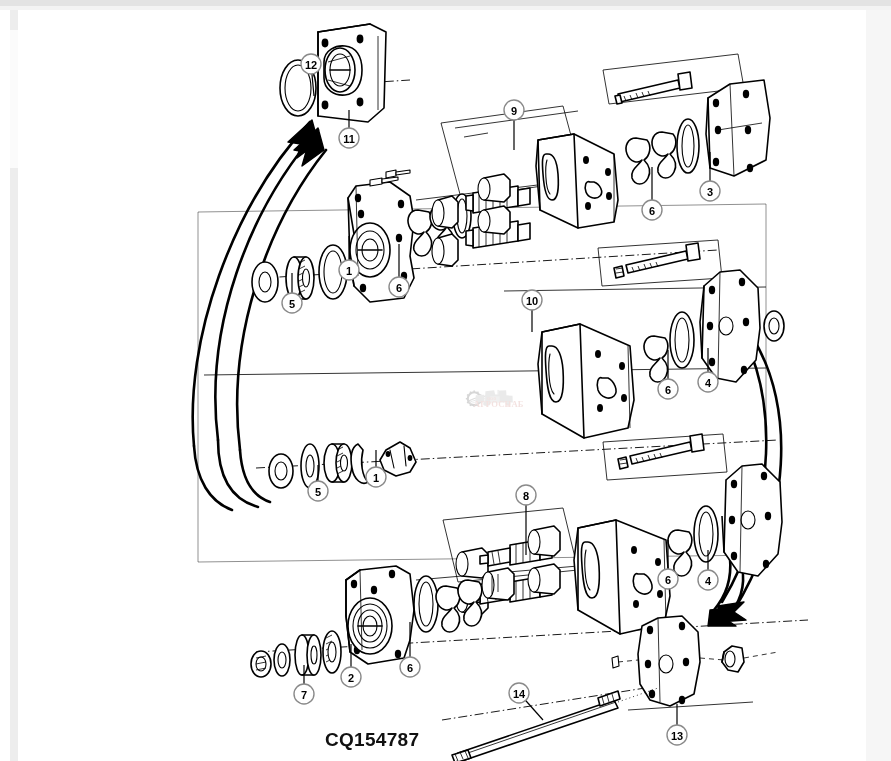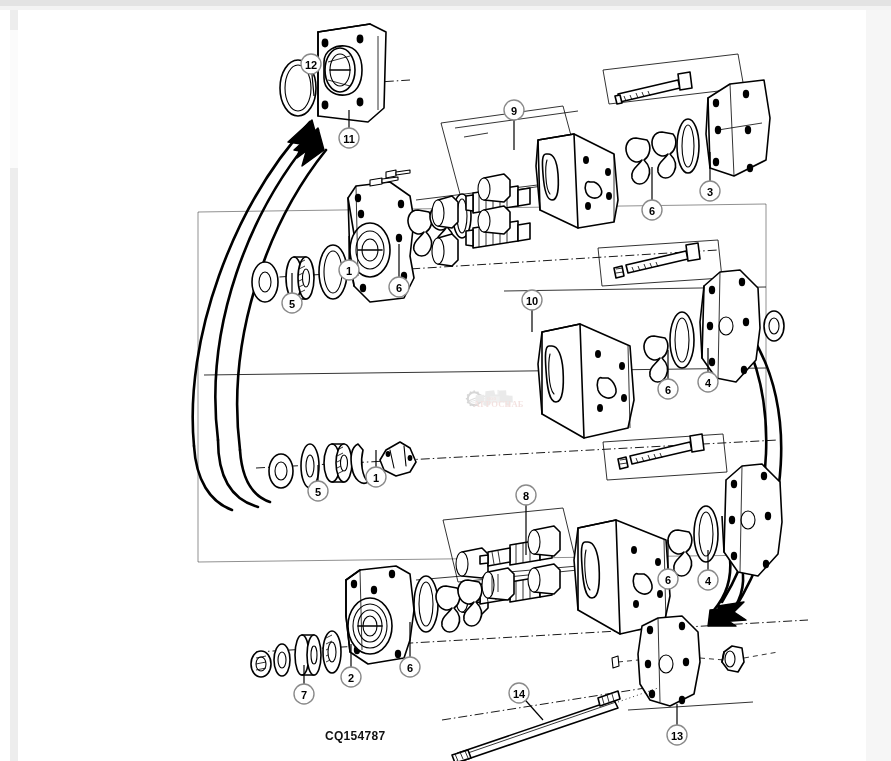--- a/index.html
+++ b/index.html
@@ -85,21 +85,21 @@
     font-family: "Liberation Serif", serif;
     font-weight: bold;
     fill: #d9a09a;
   }
   
   #partno {
     position: absolute;
     left: 307px;
     top: 719px;
     font-family: "Liberation Sans", sans-serif;
-    font-size: 12px;
+    font-size: 19px;
     font-weight: bold;
     color: #111111;
     letter-spacing: 0.3px;
     white-space: nowrap;
   }
   .callout-text {
     font-family: "Liberation Sans", sans-serif;
     font-size: 11px;
     font-weight: bold;
     fill: #000000;

